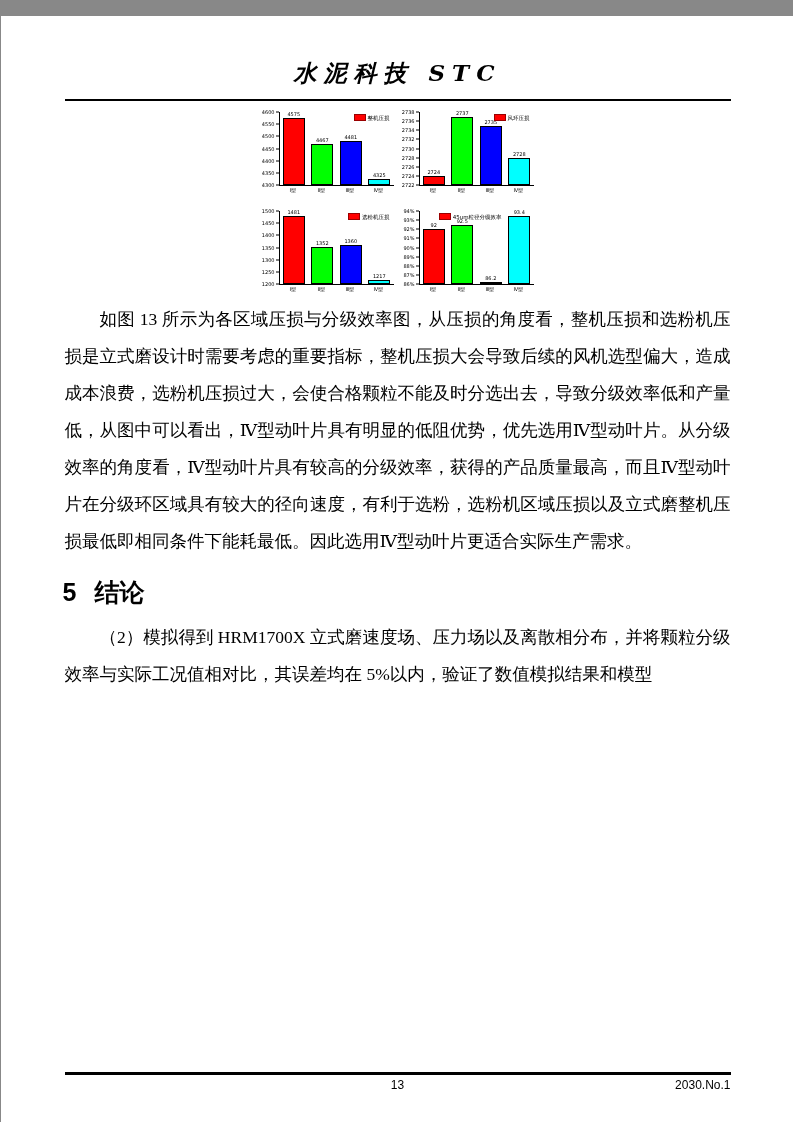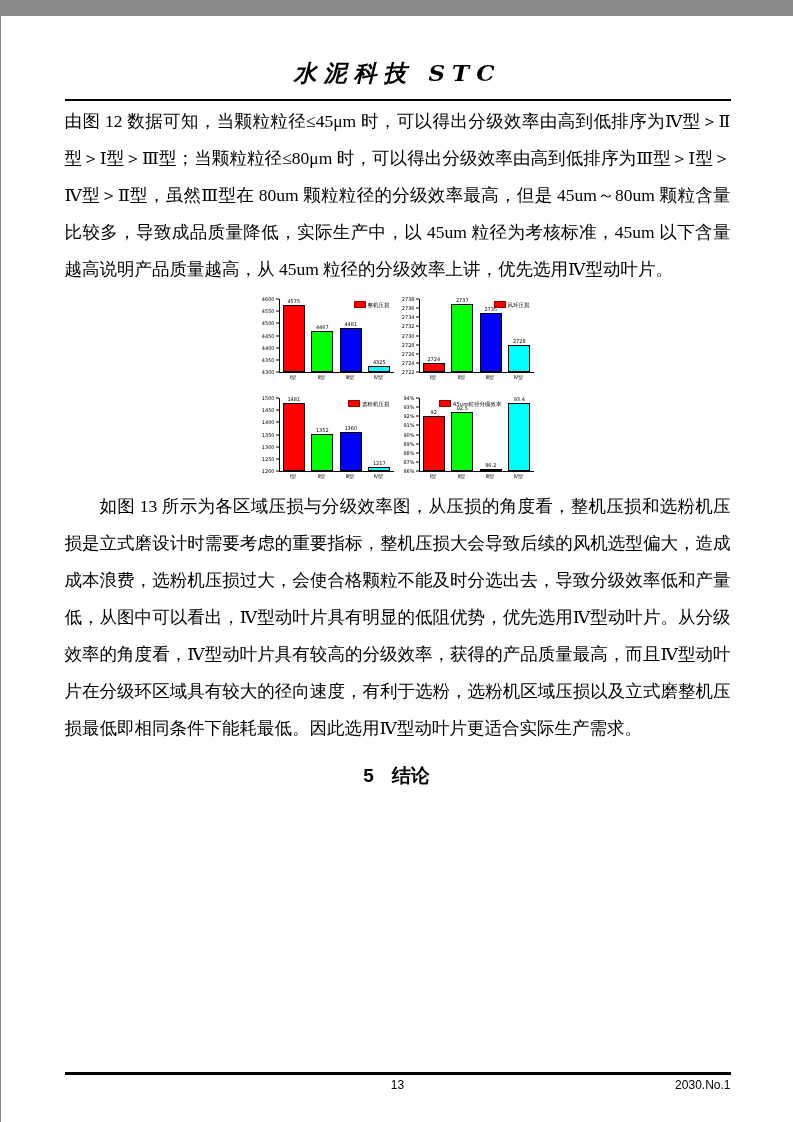--- a/index.html
+++ b/index.html
@@ -44,40 +44,39 @@
   .legend { position:absolute; top:2px; right:4px; display:flex;
     align-items:center; gap:2px; font-size:5.5px; line-height:6px; white-space:nowrap; }
   .chart:nth-child(4) .legend { right:32px; }
   .swatch { display:inline-block; width:10px; height:5px; border:1px solid #900; }
   .xlabels { position:absolute; left:21px; top:81px; width:114px; display:flex; }
   .xlabels span { flex:1; text-align:center; font-size:5px; }
   .fig-caption { text-align:center; font-weight:bold; font-size:14.5px;
     margin-top:7px; font-family:"Liberation Sans","DejaVu Sans",sans-serif; }
 
   .section-heading { font-family:"Liberation Sans","DejaVu Sans",sans-serif;
-    font-weight:bold; font-size:19px; margin:16px 0 10px -2px;text-align:center; }
+    font-weight:bold; font-size:25px; margin:16px 0 10px -2px; }
   .section-heading .num { margin-right:18px; }
 
   .footer { position:absolute; left:64px; right:62px; top:1056px;
     font-family:"Liberation Sans","DejaVu Sans",sans-serif; }
   .footer-rule { border-bottom:3px solid #000; }
   .footer-row { position:relative; margin-top:3px; font-size:12px; height:16px; }
   .page-number { position:absolute; left:0; right:0; text-align:center; }
   .issue { position:absolute; right:0; }
 </style>
 </head>
 <body>
 
 <div class="page">
   <div class="content">
 
     <div class="journal-header">水泥科技 STC</div>
     <div class="header-rule"></div>
 
-    <p class="para first">由图 12 数据可知，当颗粒粒径≤45μm 时，可以得出分级效率由高到低排序为Ⅳ型＞Ⅱ型＞Ⅰ型＞Ⅲ型；当颗粒粒径≤80μm 时，可以得出分级效率由高到低排序为Ⅲ型＞Ⅰ型＞Ⅳ型＞Ⅱ型，虽然Ⅲ型在 80um 颗粒粒径的分级效率最高，但是 45um～80um 颗粒含量比较多，导致成品质量降低，实际生产中，以 45um 粒径为考核标准，45um 以下含量越高说明产品质量越高，从 45um 粒径的分级效率上讲，优先选用Ⅳ型动叶片。</p>
 
     <div class="figure-block">
       <div class="chart-grid">
         <div class="chart">
             <div class="yaxis">
               <span class="ytick" style="bottom:0px">4300</span>
               <span class="ymark" style="bottom:0px"></span>
               <span class="ytick" style="bottom:12.166666666666666px">4350</span>
               <span class="ymark" style="bottom:12.166666666666666px"></span>
               <span class="ytick" style="bottom:24.333333333333332px">4400</span>
@@ -268,20 +267,21 @@
           </div>
       </div>
     </div>
 
     <p class="para indent">如图 13 所示为各区域压损与分级效率图，从压损的角度看，整机压损和选粉机压损是立式磨设计时需要考虑的重要指标，整机压损大会导致后续的风机选型偏大，造成成本浪费，选粉机压损过大，会使合格颗粒不能及时分选出去，导致分级效率低和产量低，从图中可以看出，Ⅳ型动叶片具有明显的低阻优势，优先选用Ⅳ型动叶片。从分级效率的角度看，Ⅳ型动叶片具有较高的分级效率，获得的产品质量最高，而且Ⅳ型动叶片在分级环区域具有较大的径向速度，有利于选粉，选粉机区域压损以及立式磨整机压损最低即相同条件下能耗最低。因此选用Ⅳ型动叶片更适合实际生产需求。</p>
 
     <div class="section-heading">
       <span class="num">5</span><span>结论</span>
     </div>
 
+    <p class="para indent">（2）模拟得到 HRM1700X 立式磨速度场、压力场以及离散相分布，并将颗粒分级效率与实际工况值相对比，其误差均在 5%以内，验证了数值模拟结果和模型</p>
   </div>
 
   <div class="footer">
     <div class="footer-rule"></div>
     <div class="footer-row">
       <span class="page-number">13</span>
       <span class="issue">2030.No.1</span>
     </div>
   </div>
 </div>

